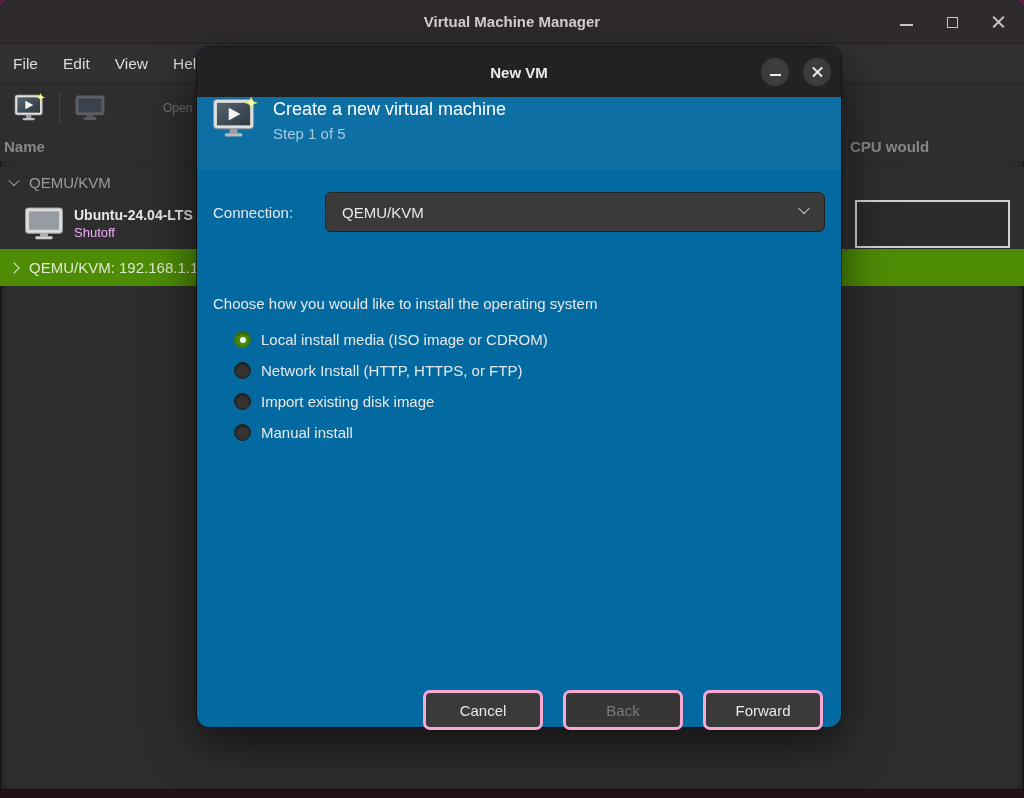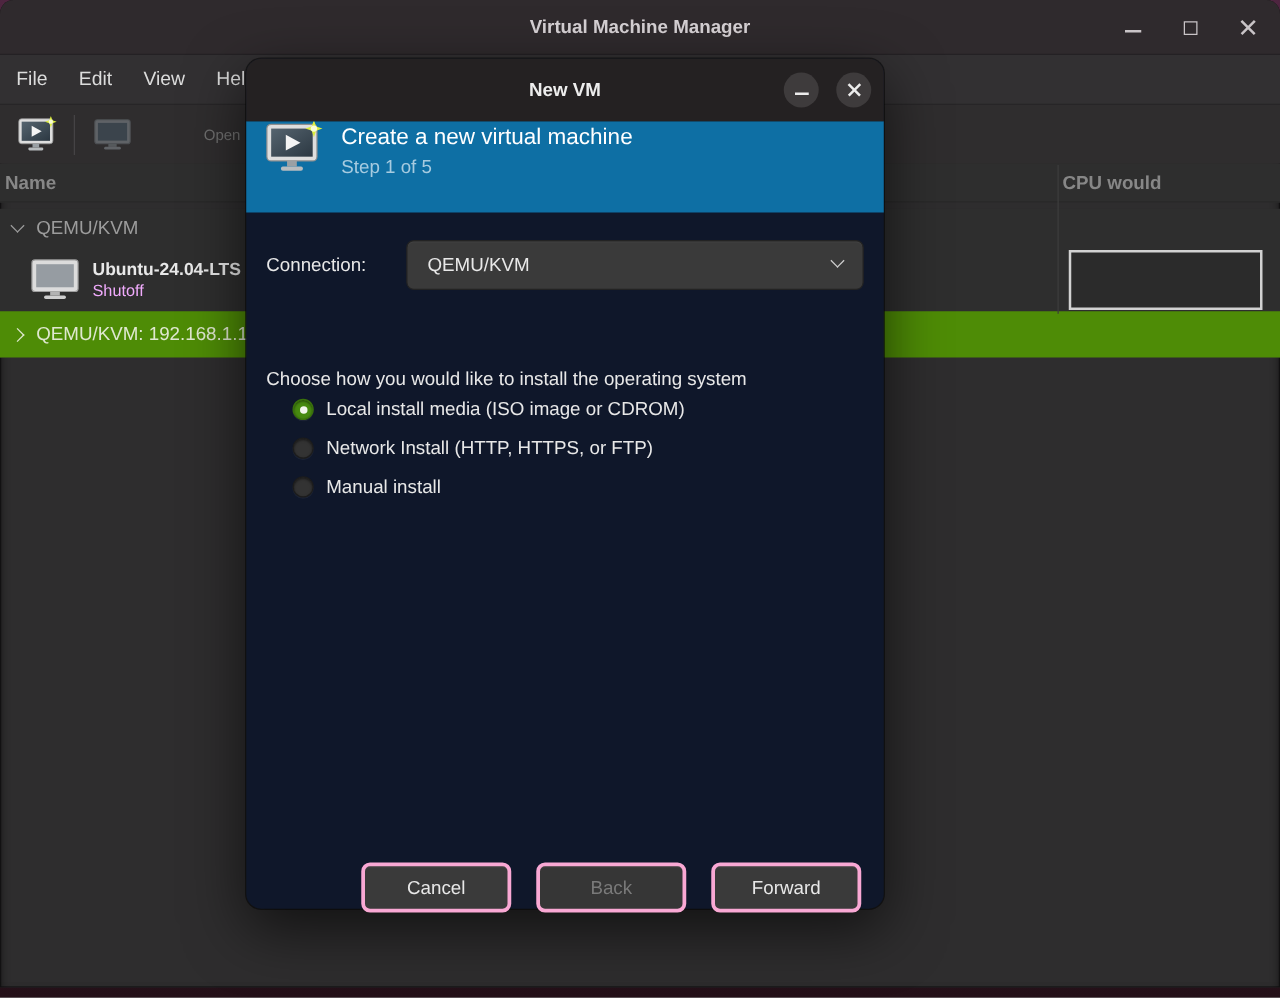--- a/index.html
+++ b/index.html
@@ -57,22 +57,22 @@
   .row-remote { height:37px; background:#4e8c06; padding-left:10px; gap:11px; color:#dfe8d0; font-size:15px; }
 
   .chev { width:8px; height:8px; border-right:1.8px solid currentColor; border-bottom:1.8px solid currentColor; display:inline-block; }
   .chev.down  { transform:rotate(45deg) translate(-1px,-1px); }
   .chev.right { transform:rotate(-45deg); }
 
   .cpu-box { position:absolute; left:855px; top:200px; width:155px; height:48px; border:2px solid #d2d2d2; background:#2b2b2b; }
 
   
   .dialog {
-    position:absolute; left:197px; top:47px; width:510px; height:680px;
-    background:#0f172a; border-radius:12px;
+    position:absolute; left:197px; top:47px; width:644px; height:680px;
+    background:#0369a1; border-radius:12px;
     box-shadow:0 16px 48px rgba(0,0,0,.62), 0 0 0 1px rgba(10,10,10,.6);
     z-index:10;
   }
   .dlg-titlebar {
     height:50px; background:#242122; border-radius:12px 12px 0 0;
     display:flex; align-items:center; justify-content:center; position:relative;
   }
   .dlg-title { font-size:15px; font-weight:bold; color:#ededed; }
   .dlg-controls { position:absolute; right:10px; top:11px; display:flex; gap:14px; }
   .dlg-circle {
@@ -94,21 +94,21 @@
   .combo {
     flex:1; height:40px; background:#3a3a3a; border:1px solid #232323; border-radius:6px;
     display:flex; align-items:center; justify-content:space-between; padding:0 16px;
     box-shadow:inset 0 1px 0 rgba(255,255,255,.04);
   }
   .combo-value { font-size:15px; color:#e8e8e8; }
   .combo .chev { color:#cfcfcf; margin-top:-4px; }
 
   .prompt { margin-top:63px; font-size:15px; color:#e8e8e8; }
 
-  .options { margin-left:21px; }
+  .options { margin-top:12px; margin-left:21px; }
   .radio-option { height:31px; display:flex; align-items:center; gap:10px; }
   .radio {
     width:17px; height:17px; border-radius:50%; background:#333333;
     border:1px solid #1c1c1c; position:relative;
     box-shadow:inset 0 1px 2px rgba(0,0,0,.5), 0 1px 0 rgba(255,255,255,.05);
   }
   .radio-option.selected .radio { background:#478a10; border-color:#39700b; }
   .radio-option.selected .radio::after {
     content:""; position:absolute; left:50%; top:50%; width:6px; height:6px;
     margin:-3px 0 0 -3px; border-radius:50%; background:#f2f6ec;
@@ -268,20 +268,24 @@
       <div class="radio-option selected">
         <span class="radio"></span>
         <span class="radio-label">Local install media (ISO image or CDROM)</span>
       </div>
       <div class="radio-option">
         <span class="radio"></span>
         <span class="radio-label">Network Install (HTTP, HTTPS, or FTP)</span>
       </div>
       <div class="radio-option">
         <span class="radio"></span>
+        <span class="radio-label">Import existing disk image</span>
+      </div>
+      <div class="radio-option">
+        <span class="radio"></span>
         <span class="radio-label">Manual install</span>
       </div>
     </div>
 
     <div class="dlg-buttons">
       <div class="btn">Cancel</div>
       <div class="btn disabled">Back</div>
       <div class="btn">Forward</div>
     </div>
   </div>

